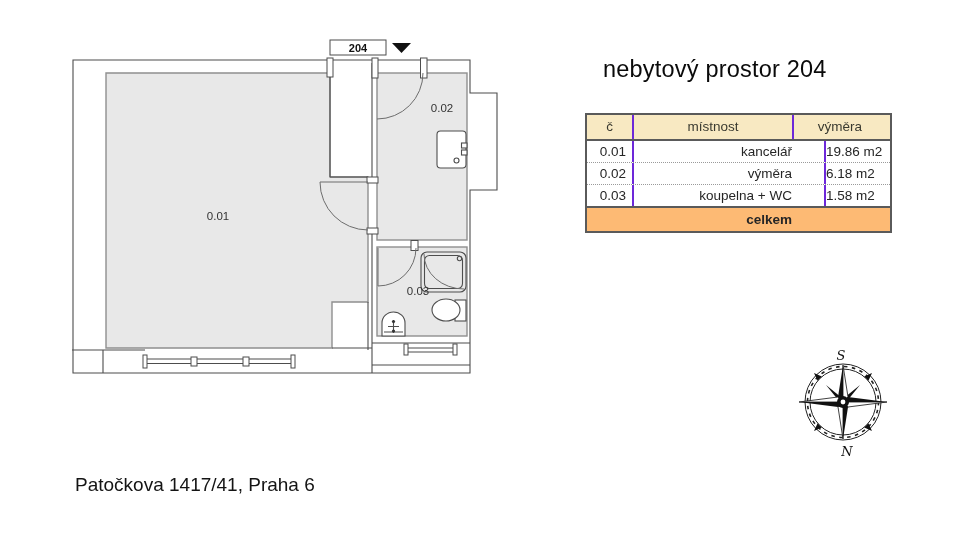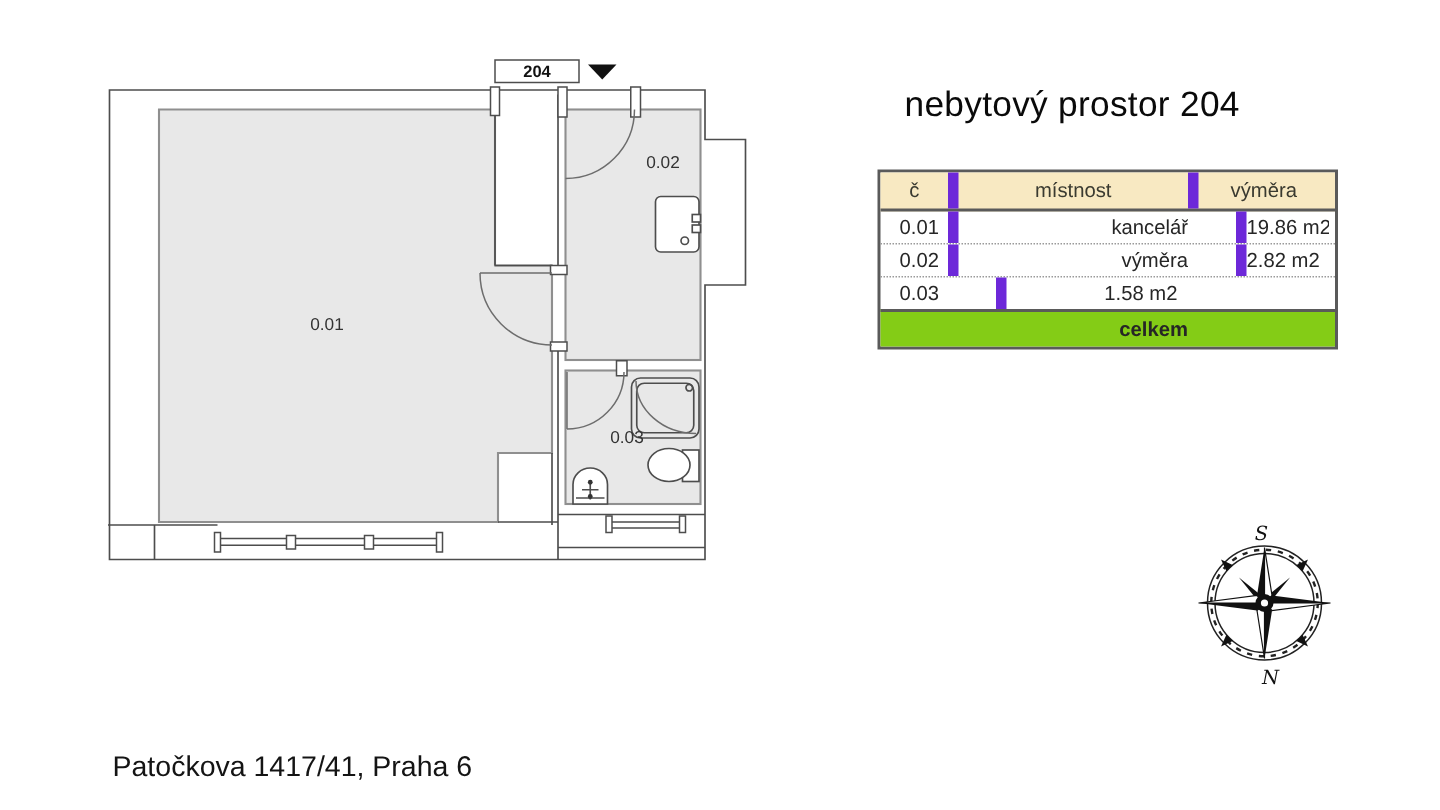--- a/index.html
+++ b/index.html
@@ -1,38 +1,38 @@
 <!DOCTYPE html>
 <html><head>
 <meta charset="utf-8">
 <style>
   html,body{margin:0;padding:0;background:#ffffff;}
   body{width:960px;height:540px;position:relative;overflow:hidden;
        font-family:"Liberation Sans",sans-serif;}
   svg{position:absolute;left:0;top:0;}
   .page-title{position:absolute;left:603px;top:56px;width:300px;
       font-size:23.5px;font-weight:normal;color:#0a0a0a;letter-spacing:.2px;}
-  .address{position:absolute;left:75px;top:474px;font-size:19px;color:#141414;margin-top:27px;}
+  .address{position:absolute;left:75px;top:474px;font-size:19px;color:#141414;}
   
   .rt{position:absolute;left:585px;top:113px;width:303px;
       border:2px solid #5a5a5a;background:#fff;font-size:13.5px;color:#262626;}
   .rt-row{display:grid;grid-template-columns:45px 160px 94px;height:21px;
       line-height:21px;}
   .rt-head{height:24px;line-height:24px;background:#f8e9c2;color:#3a3a30;
       border-bottom:2px solid #5a5a5a;}
   .rt-head .cell{text-align:center;}
   .rt-body .rt-row + .rt-row{border-top:1px dotted #9a9a9a;}
   .rt-foot{display:grid;grid-template-columns:205px 94px;height:23px;
-      line-height:23px;background:#84cc16;border-top:2px solid #5a5a5a;
+      line-height:23px;background:#fdba74;border-top:2px solid #5a5a5a;
       font-weight:bold;}
   .cell{overflow:hidden;white-space:nowrap;box-sizing:border-box;text-align:right;}
-  .c-sep{border-left:7px solid #6d28d9;}
+  .c-sep{border-left:2px solid #6d28d9;}
   .c-num{text-align:right;padding-right:6px;}
   .c-room{padding-left:6px;}
-  .c-area{text-align:right;padding-right:7px;margin-left:32px;}
+  .c-area{text-align:left;padding-right:7px;margin-left:32px;}
   .c-label{padding-left:4px;}
   
   .wall{stroke:#4d4d4d;stroke-width:1.1;fill:none;}
   .room{fill:#e8e8e8;stroke:#8f8f8f;stroke-width:1.4;}
   .fix{stroke:#4d4d4d;stroke-width:1.1;fill:none;}
   .fixw{stroke:#4d4d4d;stroke-width:1.1;fill:#ffffff;}
   .blk{fill:#ffffff;stroke:#4d4d4d;stroke-width:1;}
   .arc{stroke:#6d6d6d;stroke-width:1;fill:none;}
   .plan-label{font-family:"Liberation Sans",sans-serif;font-size:11.5px;fill:#333333;}
   .unit-label{font-family:"Liberation Sans",sans-serif;font-size:11px;font-weight:bold;fill:#111111;}
@@ -160,24 +160,25 @@
   </div>
   <div class="rt-body">
     <div class="rt-row">
       <div class="cell c-num">0.01</div>
       <div class="cell c-room c-sep">kancelář</div>
       <div class="cell c-area c-sep">19.86 m2</div>
     </div>
     <div class="rt-row">
       <div class="cell c-num">0.02</div>
       <div class="cell c-room c-sep">výměra</div>
-      <div class="cell c-area c-sep">2.82 m2</div>
+      <div class="cell c-area c-sep">6.18 m2</div>
     </div>
     <div class="rt-row">
       <div class="cell c-num">0.03</div>
+      <div class="cell c-room c-sep">koupelna + WC</div>
       <div class="cell c-area c-sep">1.58 m2</div>
     </div>
   </div>
   <div class="rt-foot">
     <div class="cell c-label">celkem</div>
   </div>
 </div>
 
 <div class="address">Patočkova 1417/41, Praha 6</div>
 

